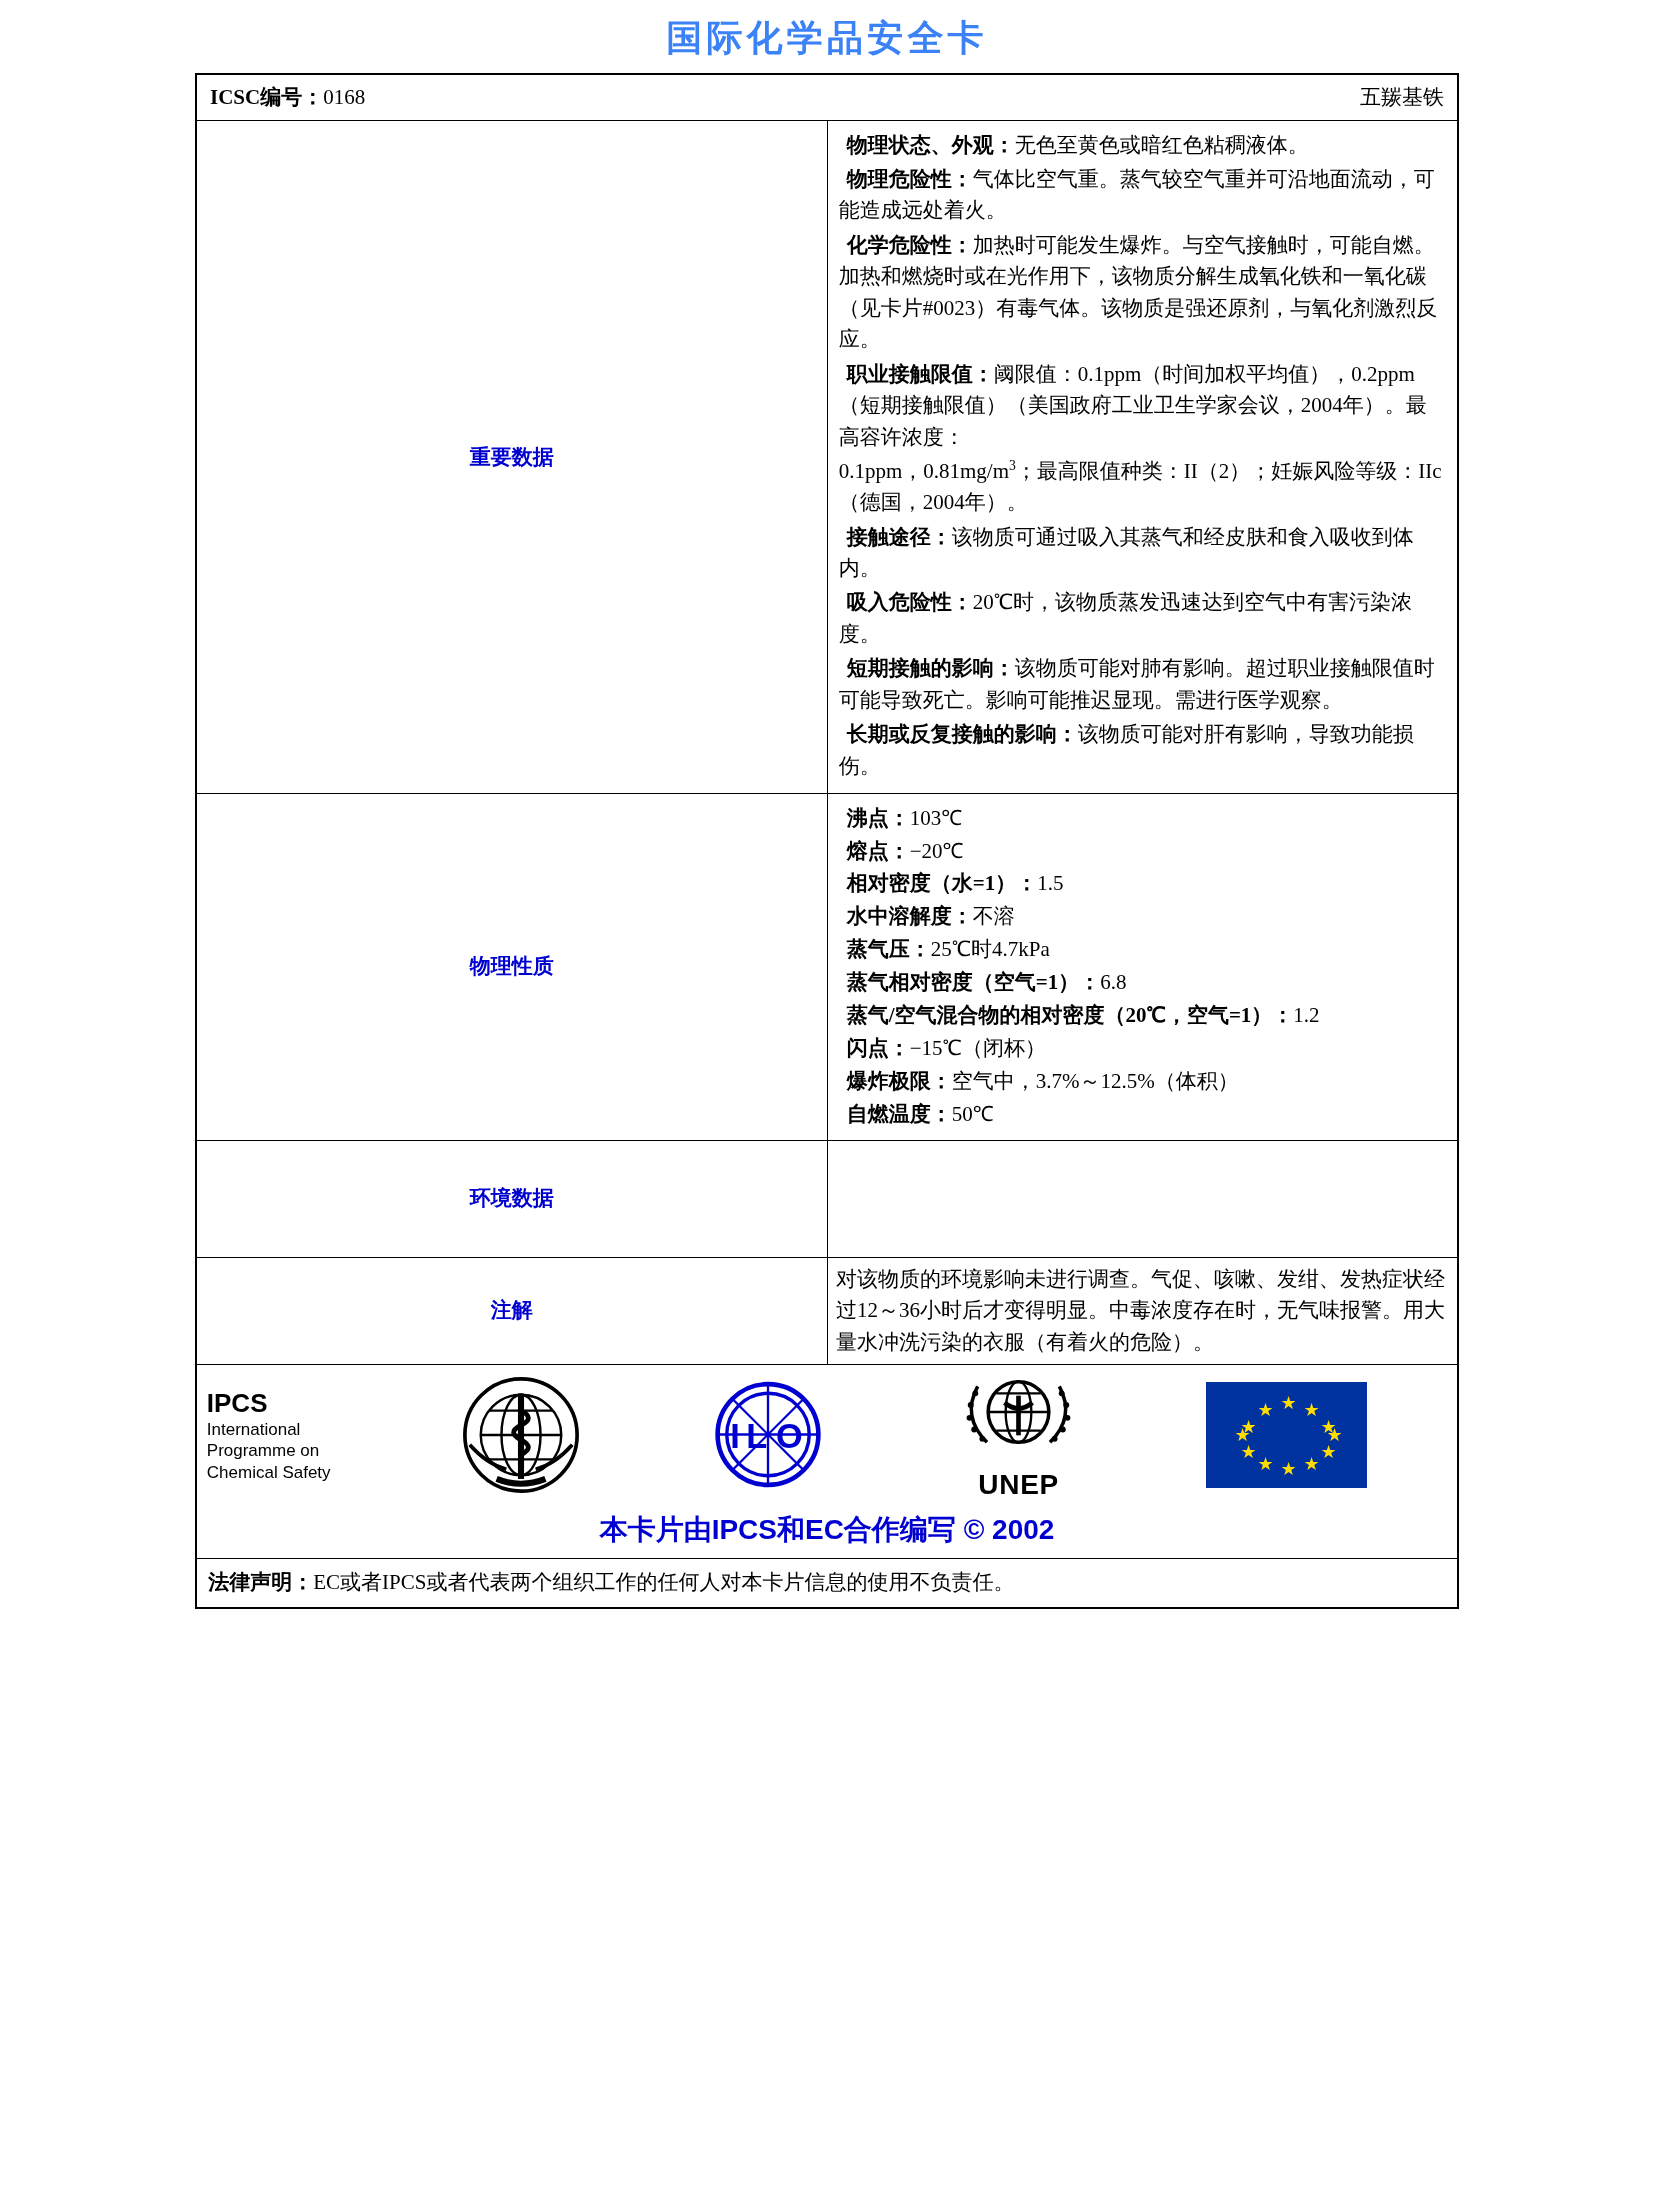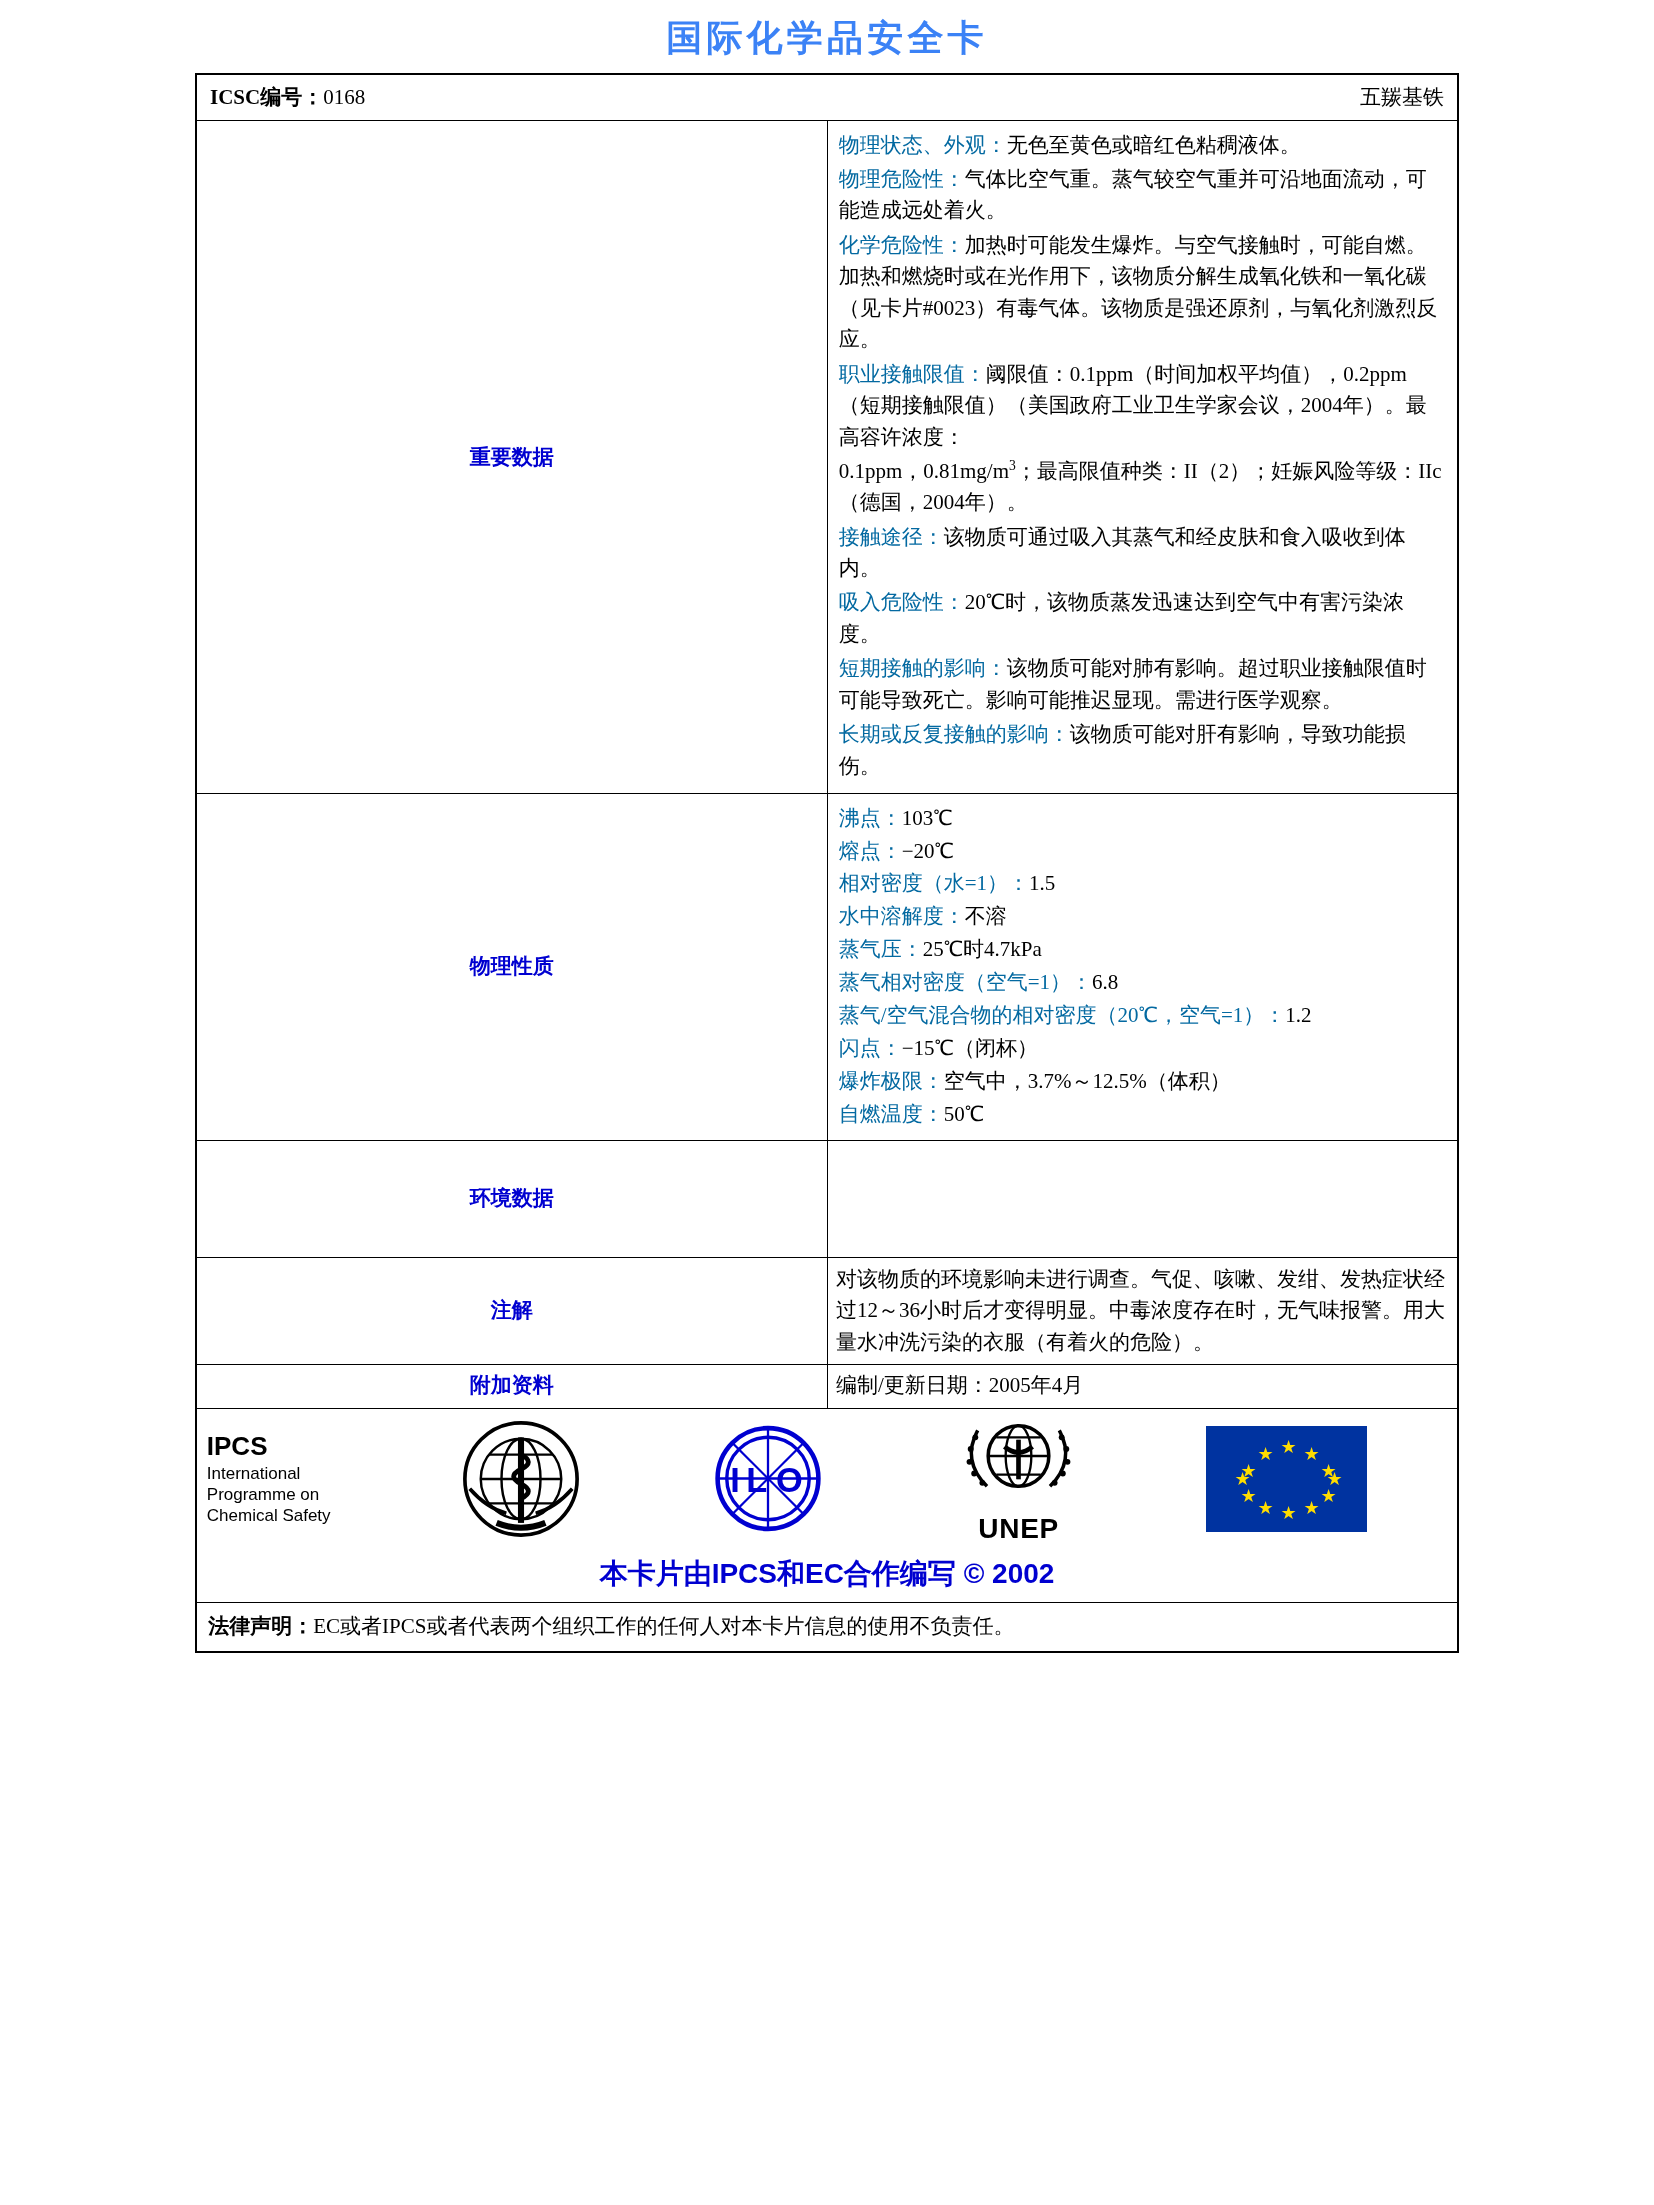--- a/index.html
+++ b/index.html
@@ -56,22 +56,23 @@
     padding: 7px 13px !important;
   }
   .hdr-label {
     font-weight: bold;
   }
   .hdr-right {
     float: right;
     margin-left: 42px;
   }
   .blue-b {
-    color: #0369a1;
-    font-weight: normal;
+    color: #000000;
+    font-weight: bold;
+    margin-left: 8px;
   }
   p.line {
     margin: 0 0 1.4px 0;
     text-indent: 0;
   }
   p.para {
     margin: 0 0 2.8px 0;
   }
   .body-cell {
     padding: 8.4px 11.2px !important;
@@ -252,24 +253,20 @@
     <tr>
       <td class="col-label">环境数据</td>
       <td class="env-cell"></td>
     </tr>
 
     <tr>
       <td class="col-label">注解</td>
       <td class="notes-cell">对该物质的环境影响未进行调查。气促、咳嗽、发绀、发热症状经过12～36小时后才变得明显。中毒浓度存在时，无气味报警。用大量水冲洗污染的衣服（有着火的危险）。</td>
     </tr>
 
-    <tr>
-      <td class="col-label">附加资料</td>
-      <td>编制/更新日期：2005年4月</td>
-    </tr>
 
     <tr class="logo-row">
       <td colspan="2">
         <div class="logo-wrap">
 
           <div class="ipcs-block">
             <div class="ipcs-title">IPCS</div>
             <div class="ipcs-sub">International</div>
             <div class="ipcs-sub">Programme on</div>
             <div class="ipcs-sub">Chemical Safety</div>

